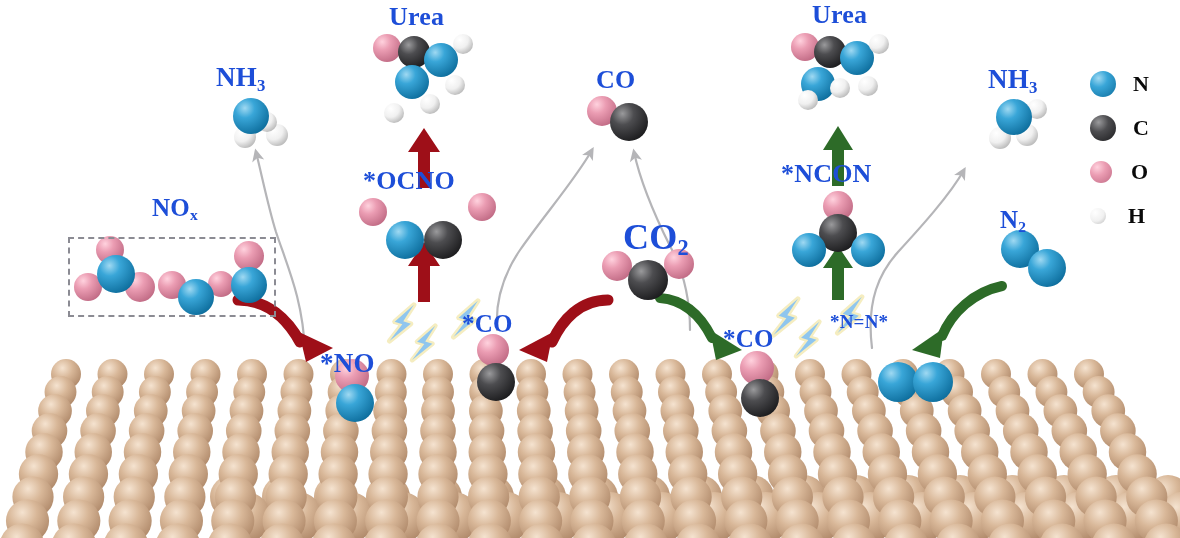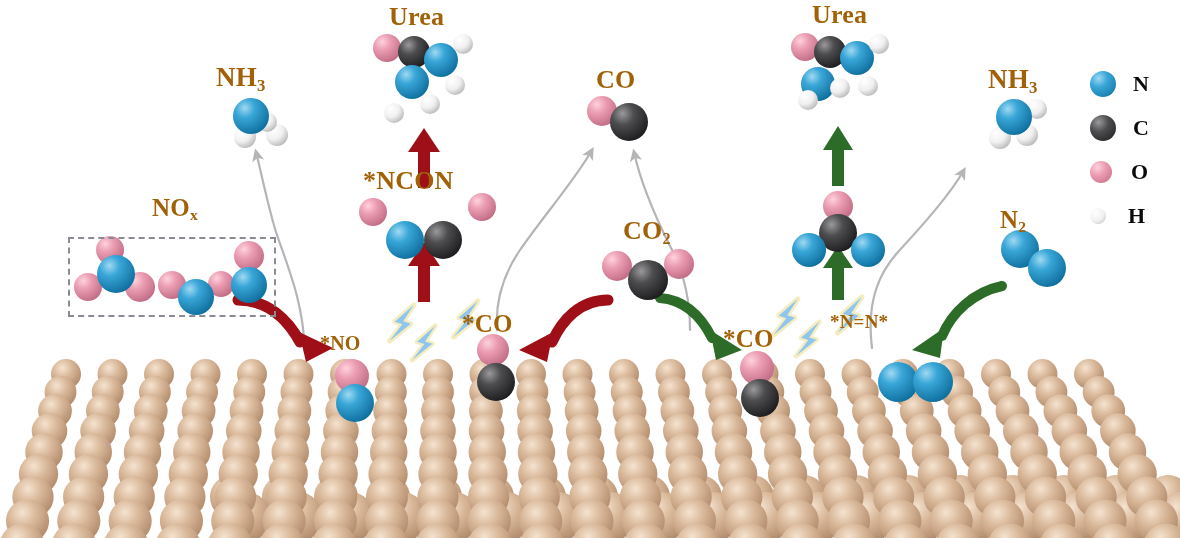--- a/index.html
+++ b/index.html
@@ -1,19 +1,19 @@
 <!DOCTYPE html>
 <html><head>
 <meta charset="utf-8">
 <style>
   html,body{margin:0;padding:0;background:#fff;}
   body{font-family:"Liberation Serif", serif;}
   #stage{position:relative;width:1180px;height:538px;background:#ffffff;overflow:hidden;}
   #svgmain{position:absolute;left:0;top:0;width:1180px;height:538px;}
-  .lbl{position:absolute;font-family:"Liberation Serif", serif;font-weight:bold;color:#a16207;white-space:nowrap;letter-spacing:0.2px;}
+  .lbl{position:absolute;font-family:"Liberation Serif", serif;font-weight:bold;color:#1d4ed8;white-space:nowrap;letter-spacing:0.2px;}
   .lbl sub{font-size:0.62em;vertical-align:-0.28em;font-weight:bold;}
   .dashbox{position:absolute;border:2px dashed #8b8b93;box-sizing:border-box;}
 </style>
 </head>
 <body>
 
 <div id="stage">
 
   <svg id="svgmain" viewBox="0 0 1180 538">
     <defs>
@@ -460,40 +460,41 @@
   <div class="lbl" style="left:216px;top:62px;font-size:27px;">
     <span>NH</span><sub>3</sub>
   </div>
 
   <div class="lbl" style="left:152px;top:194px;font-size:25px;">
     <span>NO</span><sub>x</sub>
   </div>
 
   <div class="lbl" style="left:389px;top:2px;font-size:26px;">Urea</div>
 
-  <div class="lbl" style="left:363px;top:166px;font-size:26px;">*NCON</div>
+  <div class="lbl" style="left:363px;top:166px;font-size:26px;">*OCNO</div>
 
   <div class="lbl" style="left:596px;top:65px;font-size:26px;">CO</div>
 
-  <div class="lbl" style="left:623px;top:216px;font-size:26px;">
+  <div class="lbl" style="left:623px;top:216px;font-size:36px;">
     <span>CO</span><sub>2</sub>
   </div>
 
   <div class="lbl" style="left:812px;top:0px;font-size:26px;">Urea</div>
 
+  <div class="lbl" style="left:781px;top:159px;font-size:26px;">*NCON</div>
 
   <div class="lbl" style="left:988px;top:64px;font-size:27px;">
     <span>NH</span><sub>3</sub>
   </div>
 
   <div class="lbl" style="left:1000px;top:206px;font-size:25px;">
     <span>N</span><sub>2</sub>
   </div>
 
-  <div class="lbl" style="left:320px;top:332px;font-size:20px;">*NO</div>
+  <div class="lbl" style="left:320px;top:348px;font-size:27px;">*NO</div>
 
   <div class="lbl" style="left:462px;top:310px;font-size:25px;">*CO</div>
 
   <div class="lbl" style="left:723px;top:325px;font-size:25px;">*CO</div>
 
   <div class="lbl" style="left:830px;top:311px;font-size:19px;">*N=N*</div>
 
   <div class="dashbox" style="left:68px;top:237px;width:208px;height:80px;"></div>
 
   <div id="legend" style="position:absolute;left:1090px;top:62px;">

